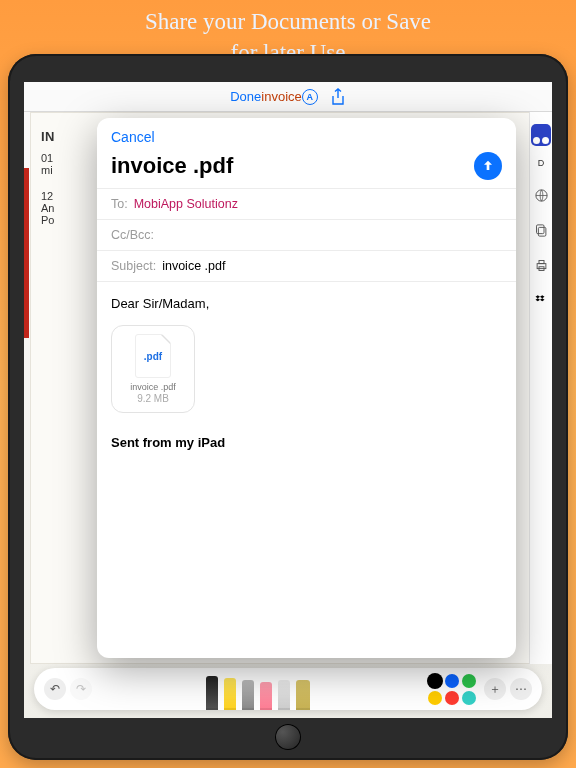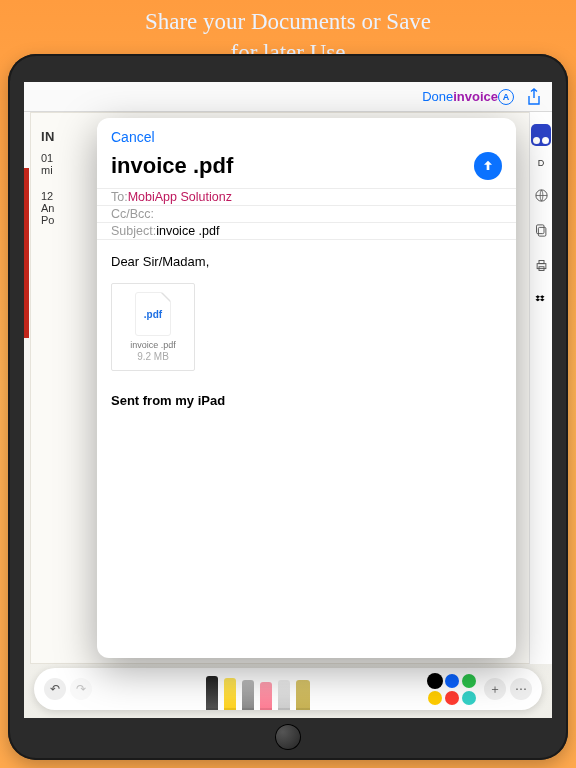--- a/index.html
+++ b/index.html
@@ -41,26 +41,26 @@
     position: relative;
     overflow: hidden;
   }
   
   .viewer {
     position: absolute; inset: 0;
     background: linear-gradient(#fafafa, #f0efe9);
   }
   .viewer-bar {
     height: 30px; background: #fafafa;
-    display: flex; align-items: center; justify-content: flex-end;
+    display: flex; align-items: center; justify-content: center;
     padding: 0 10px;
     border-bottom: 1px solid #d9d9d9;
     font-size: 13px;
   }
-  .viewer-title { font-weight: 700; color: #a21caf; }
+  .viewer-title { font-weight: 400; color: #c2410c; }
   .viewer-done { color: #0b72ff; font-size: 13px; }
   .viewer-right { display:flex; gap:12px; align-items:center; }
   .circ-a {
     width: 16px; height:16px; border-radius:50%;
     border:1.5px solid #0b72ff; color:#0b72ff;
     font-size:9px; display:flex; align-items:center; justify-content:center;
     font-weight:600;
   }
   .share-ico svg { display:block; }
   .doc-blur {
@@ -134,35 +134,35 @@
     display:flex; align-items:center; justify-content:space-between;
     padding:4px 14px 8px 14px;
   }
   .doc-title { font-size:22px; font-weight:700; color:#000; }
   .send-btn {
     width:28px; height:28px; border-radius:50%;
     background:#0b72ff; display:flex; align-items:center; justify-content:center;
   }
   .fields { font-size:12.5px; }
   .field-row {
-    display:flex; padding:1px 14px;
+    display:flex; gap:6px; padding:8px 14px;
     border-top:1px solid #ececec;
     color:#9b9b9b;
   }
   .field-row:last-of-type { border-bottom:1px solid #ececec; }
   .field-row .val { color:#be185d; }
   .field-row .val.black { color:#000; }
   .body {
     padding:14px 14px 0 14px;
     font-size:13px; color:#000;
     flex:1; overflow:hidden;
   }
   .body p { margin-bottom:14px; }
   .attach {
-    width:84px; border:1px solid #e3e3e3; border-radius:2px;
+    width:84px; border:1px solid #e3e3e3; border-radius:12px;
     padding:8px 6px 8px 6px; text-align:center;
     margin:6px 0 22px 0;
   }
   .attach .ico { font-size:10px; font-weight:700; color:#1d6fe3; }
   .attach .dog {
     width:36px; height:44px; margin:0 auto 4px auto;
     background:#fff; border:1px solid #eee; border-radius:3px;
     position:relative; display:flex; align-items:center; justify-content:center;
   }
   .attach .dog:before{

